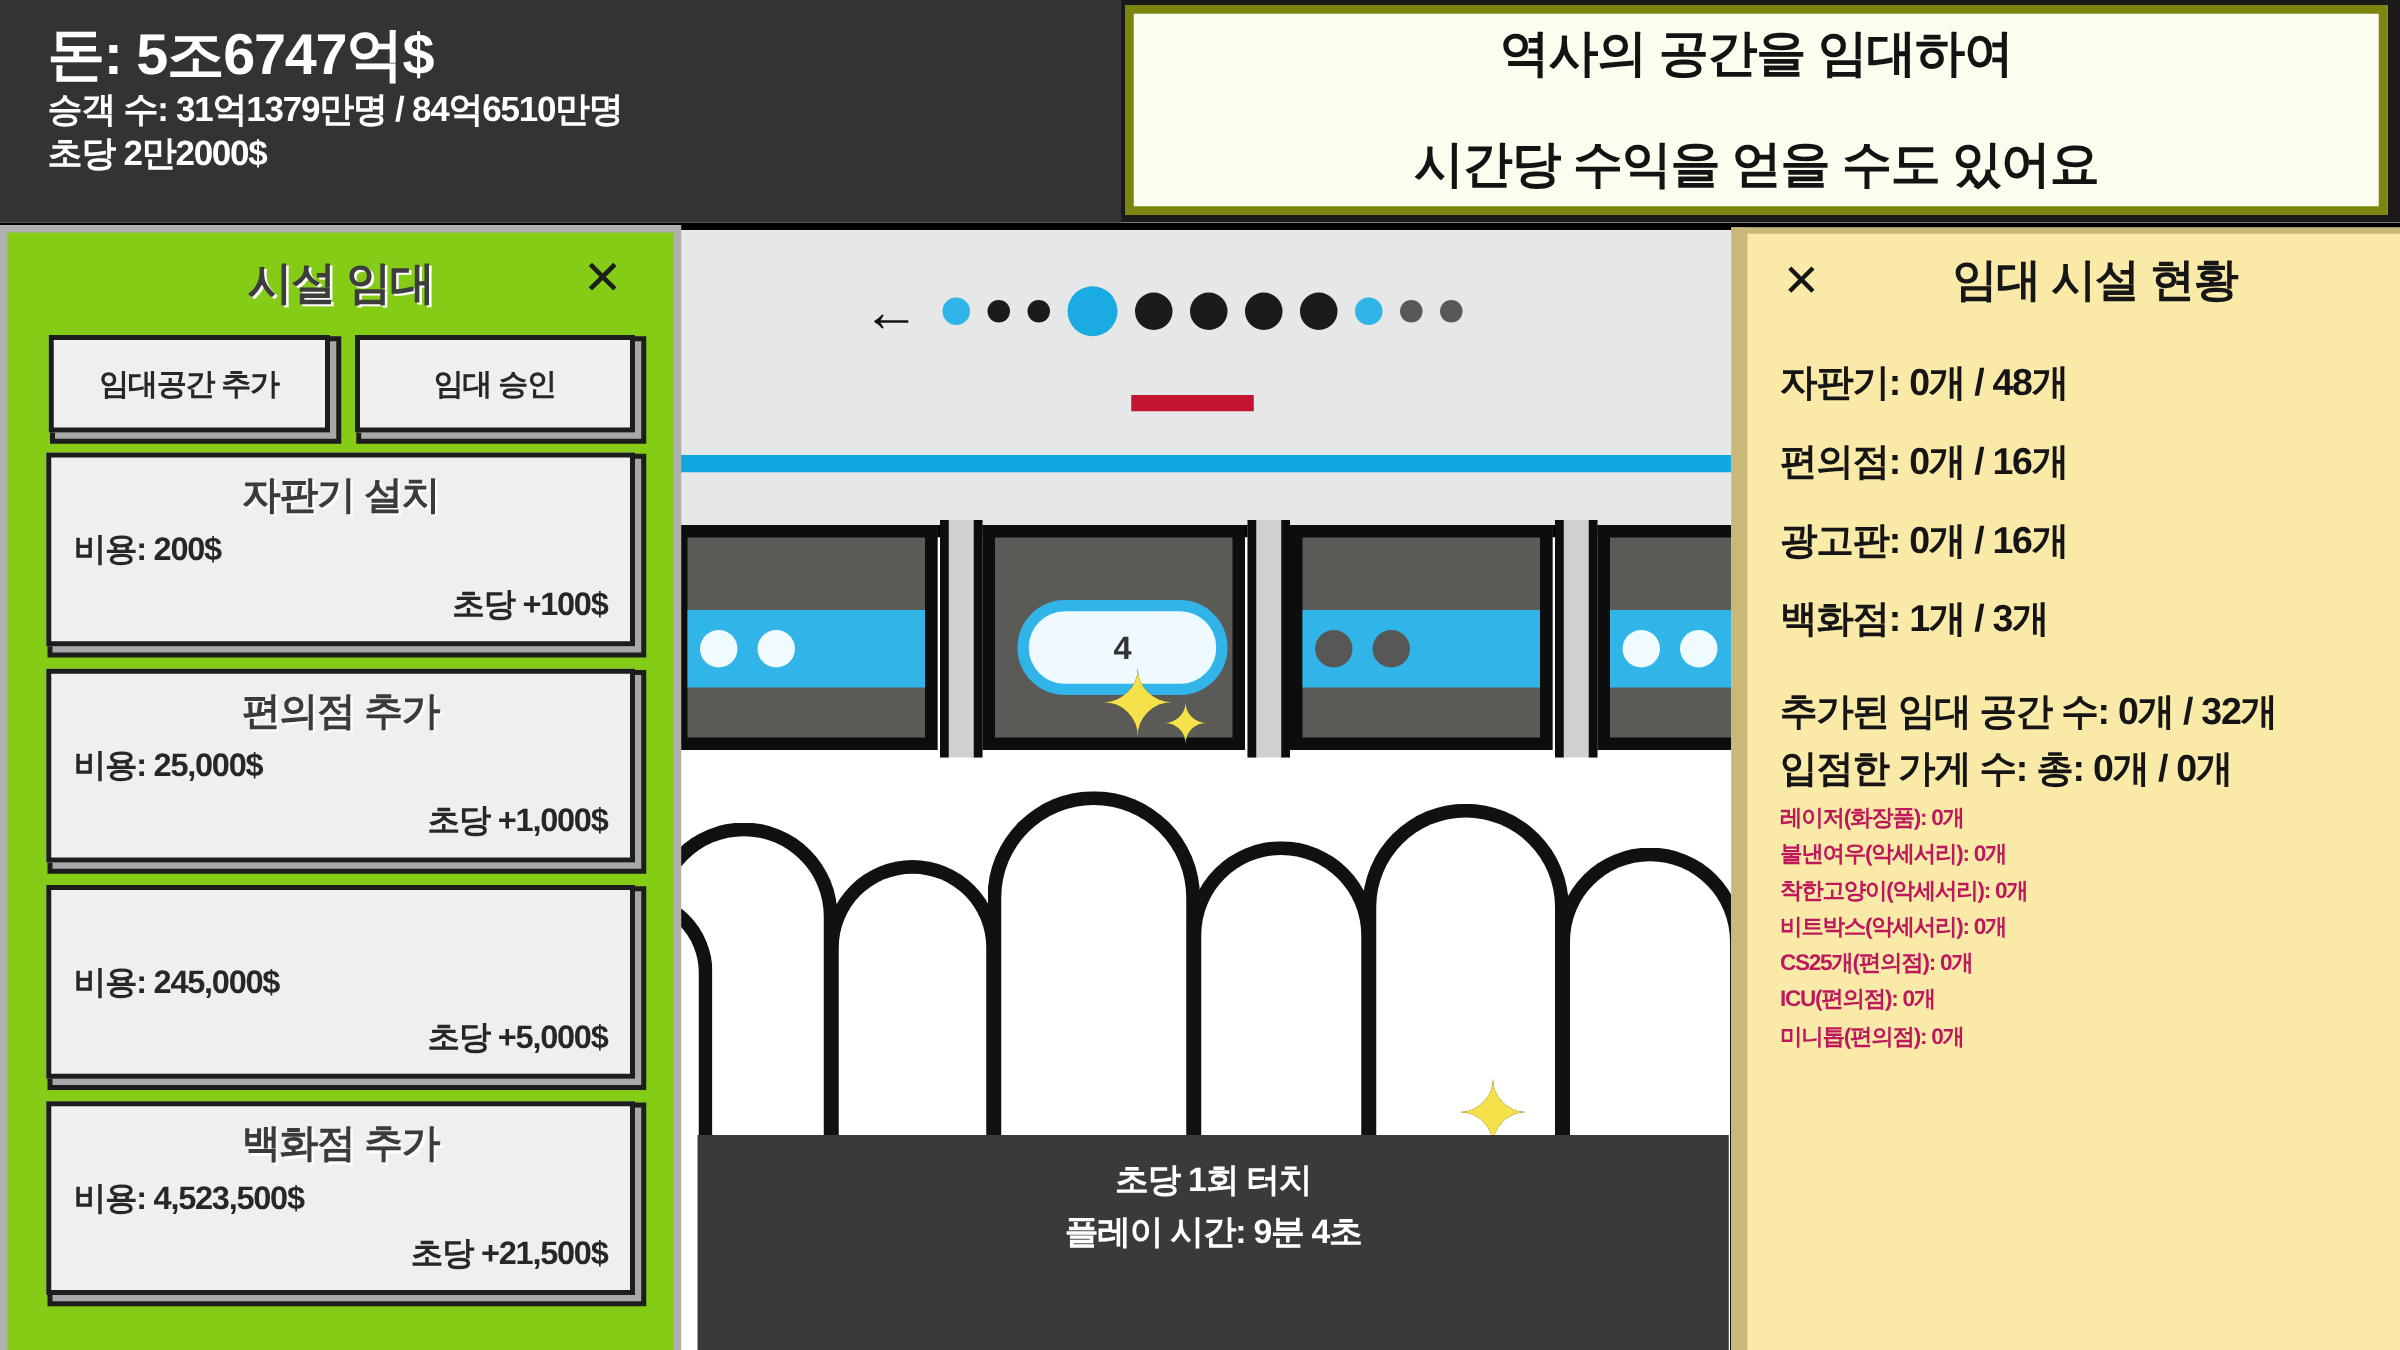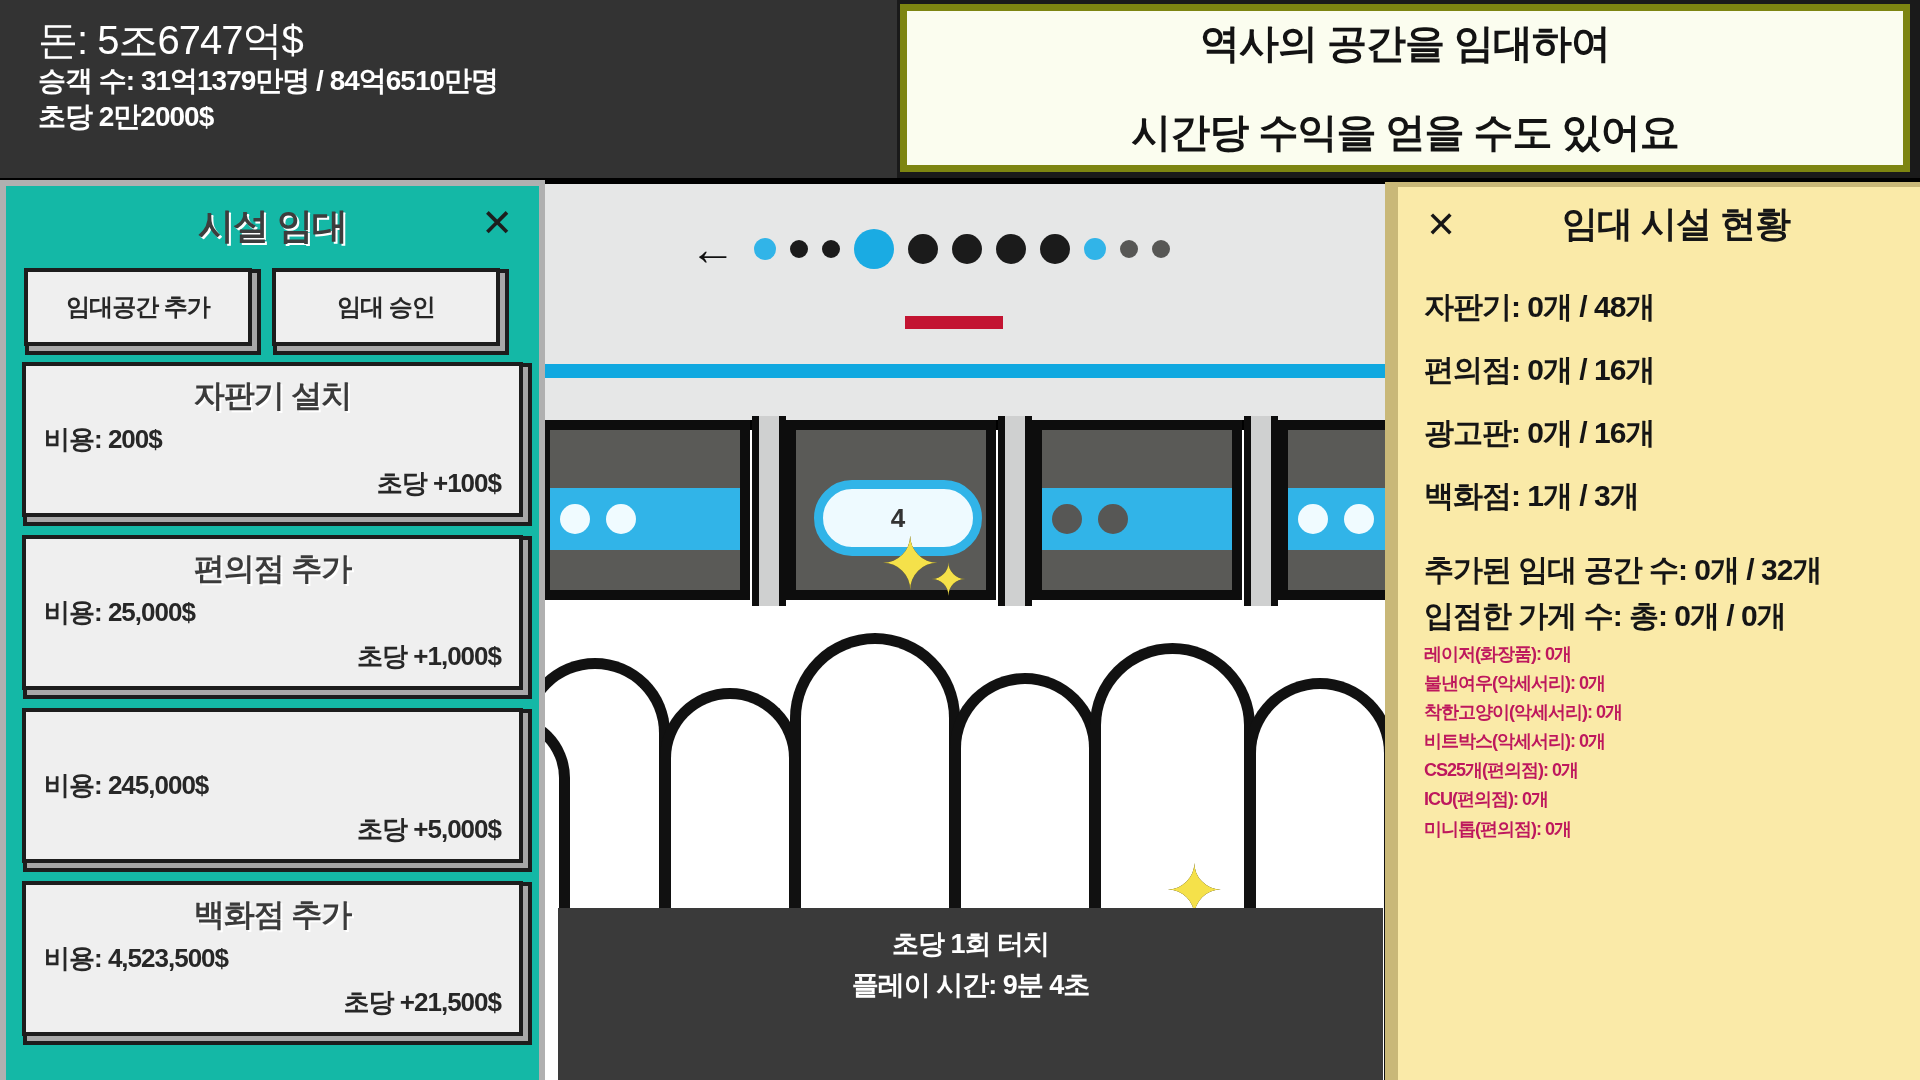--- a/index.html
+++ b/index.html
@@ -14,21 +14,21 @@
   
   .topbar {
     position: absolute; left: 0; top: 0;
     width: 897px; height: 178px;
     background: #333333;
     color: #ffffff;
     padding: 18px 0 0 38px;
     z-index: 5;
   }
   .topbar .money {
-    font-size: 40px; font-weight: normal; letter-spacing: -1px;
+    font-size: 46px; font-weight: bold; letter-spacing: -1px;
     line-height: 1.12; white-space: nowrap;
   }
   .topbar .pax, .topbar .persec {
     font-size: 28px; font-weight: bold; letter-spacing: -1px;
     line-height: 1.28; white-space: nowrap;
   }
 
   
   .banner {
     position: absolute; left: 900px; top: 4px;
@@ -107,21 +107,21 @@
   .info-box .l2, .info-box .l3 { font-size: 27px; font-weight: bold; letter-spacing:-1px; line-height:1.5; }
 
   
   .left-panel {
     position: absolute; left: 0; top: 180px;
     width: 545px; height: 900px;
     background: #b0b0b0;
     padding: 6px 6px 0 6px;
     z-index: 8;
   }
-  .left-inner { width: 100%; height: 100%; background: #14b8a6; padding: 14px 16px; }
+  .left-inner { width: 100%; height: 100%; background: #84cc16; padding: 14px 31px; }
   .lp-head { position: relative; height: 62px; }
   .lp-title {
     text-align: center; font-size: 36px; font-weight: bold;
     color: #3d3d3d; letter-spacing: -1px; line-height: 1.45;
     text-shadow: 2px 2px 0 #ffffff;
   }
   .lp-close {
     position: absolute; right: 10px; top: 4px;
     font-size: 38px; font-weight: bold; color: #1d1d1d; cursor: pointer;
     line-height: 1;

